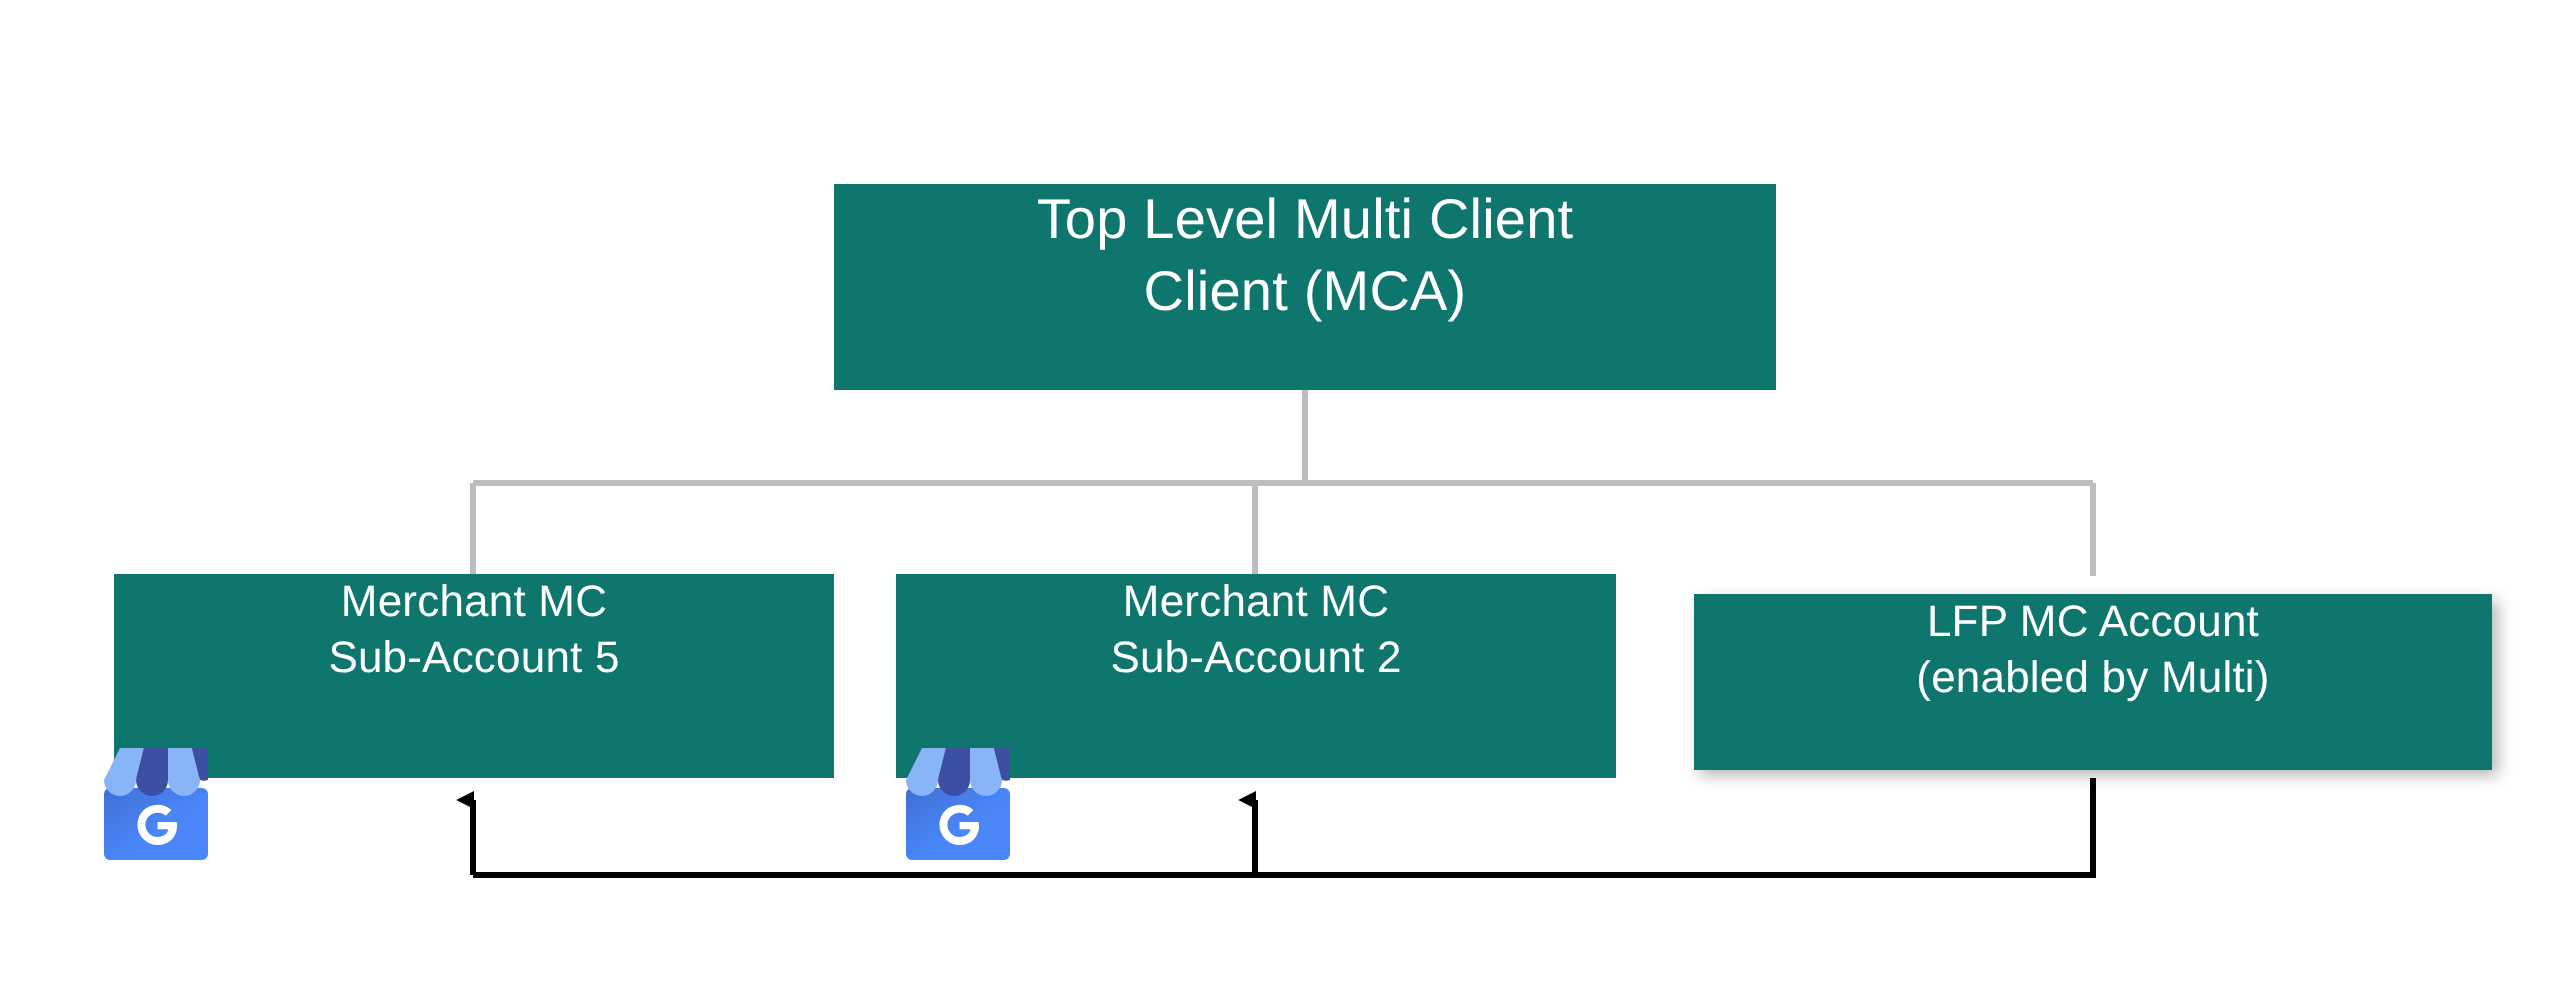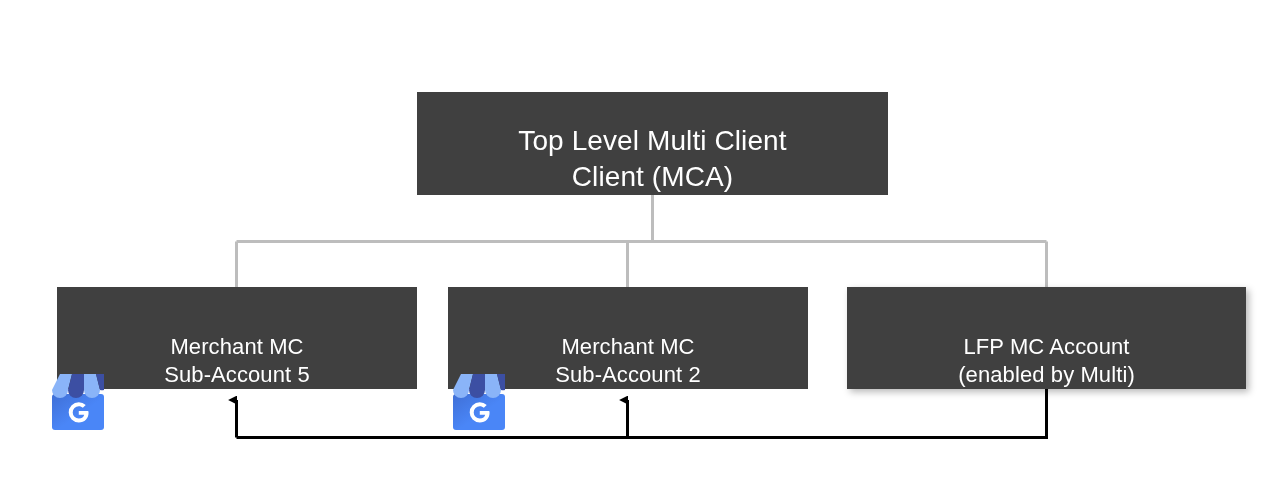--- a/index.html
+++ b/index.html
@@ -24,24 +24,24 @@
     left: 0;
     top: 0;
     width: 1286px;
     height: 501px;
     pointer-events: none;
   }
   
   .node {
     position: absolute;
     box-sizing: border-box;
-    background: #404040;
+    background: #0f766e;
     color: #ffffff;
     display: flex;
-    align-items: flex-end;
+    align-items: flex-start;
     justify-content: center;
     text-align: center;
     line-height: 1.28;
     letter-spacing: 0.1px;
   }
   .node .lines {
     width: 100%;
     padding: 0 10px;
     box-sizing: border-box;
   }
@@ -63,23 +63,23 @@
   }
   #node-merchant-2 {
     left: 448px;
     top: 287px;
     width: 360px;
     height: 102px;
     font-size: 22px;
   }
   #node-lfp {
     left: 847px;
-    top: 287px;
+    top: 297px;
     width: 399px;
-    height: 102px;
+    height: 88px;
     font-size: 22px;
     box-shadow: 3px 3px 7px rgba(0,0,0,0.28);
   }
 
   
   .gbp-icon {
     position: absolute;
     width: 68px;
     height: 68px;
   }

